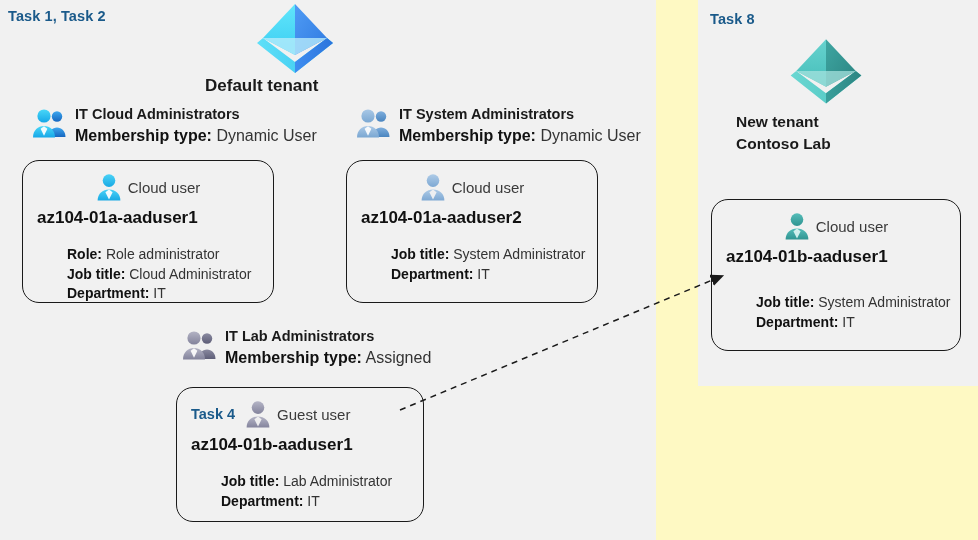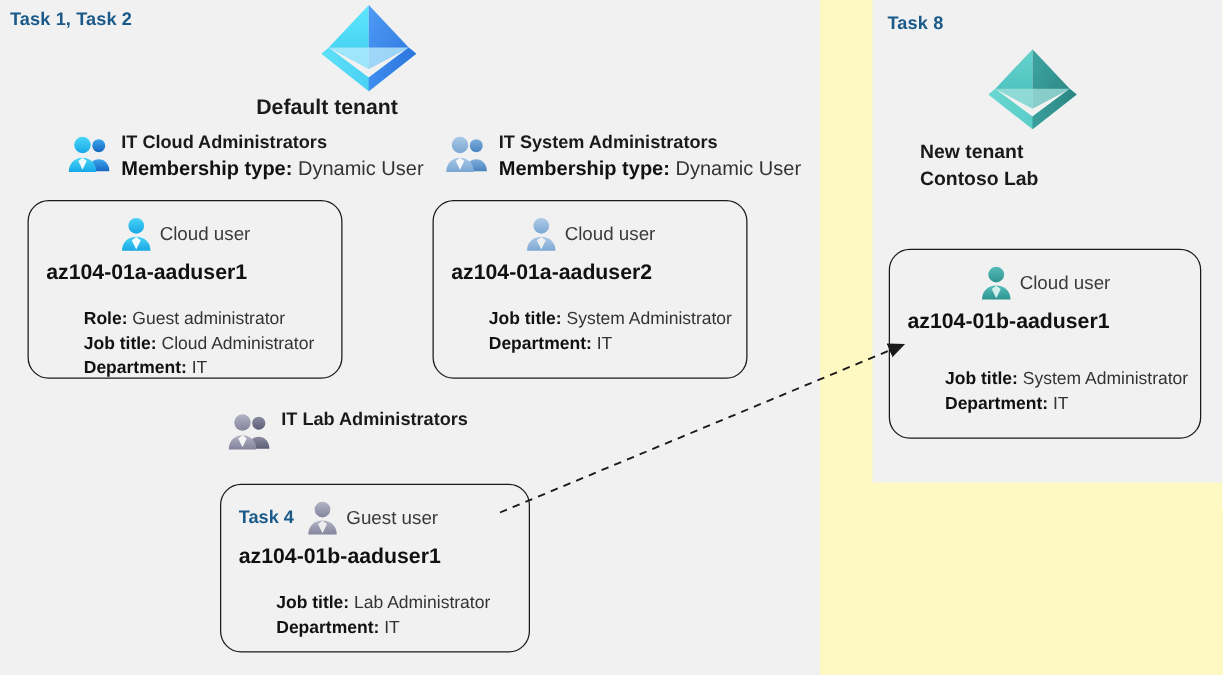--- a/index.html
+++ b/index.html
@@ -65,21 +65,21 @@
   .group-text { line-height: 21px; }
   .group-name {
     font-weight: bold;
     font-size: 14.5px;
     color: #1a1a1a;
     white-space: nowrap;
   }
   .group-meta { font-size: 16px; color: #333; white-space: nowrap; }
   .group-meta b { color: #111; font-weight: bold; }
 
-  #group-cloud-admins  { left: 54px;  top: 104px; }
+  #group-cloud-admins  { left: 32px;  top: 104px; }
   #group-system-admins { left: 356px; top: 104px; }
   #group-lab-admins    { left: 182px; top: 326px; }
 
   
   .user-card {
     position: absolute;
     box-sizing: border-box;
     border: 1.6px solid #1a1a1a;
     border-radius: 17px;
     background: #f1f1f1;
@@ -273,20 +273,24 @@
         </linearGradient>
       </defs>
       <circle cx="25" cy="8.5" r="5.2" fill="url(#glaB)"></circle>
       <path d="M16.5 29c0-6 4-9.6 8.5-9.6s8.5 3.6 8.5 9.6z" fill="url(#glaB)"></path>
       <circle cx="12" cy="8" r="6.6" fill="url(#glaF)"></circle>
       <path d="M1 29.5c0-7.2 5-11.4 11-11.4s11 4.2 11 11.4z" fill="url(#glaF)"></path>
       <path d="M12 18.2l3.4 2.6-3.4 7-3.4-7z" fill="#ffffff" opacity=".9"></path>
     </svg>
     <div class="group-text">
       <div class="group-name">IT Lab Administrators</div>
+      <div class="group-meta">
+        <b>Membership type:</b>
+        <span>Assigned</span>
+      </div>
     </div>
   </div>
 
   <div class="user-card" id="card-aaduser1">
     <div class="card-head">
       <svg width="26" height="28" viewBox="0 0 26 28">
         <defs>
             <linearGradient id="u1g" x1="0" y1="0" x2="0" y2="1">
           <stop offset="0" stop-color="#4ad2f7"></stop>
               <stop offset="1" stop-color="#18a9e4"></stop>
@@ -295,21 +299,21 @@
         <circle cx="13" cy="7.6" r="6.3" fill="url(#u1g)"></circle>
         <path d="M1.6 27.6c0-7 5.1-11.2 11.4-11.2s11.4 4.2 11.4 11.2z" fill="url(#u1g)"></path>
         <path d="M13 16.5l3.6 2.7-3.6 7.4-3.6-7.4z" fill="#ffffff" opacity=".93"></path>
       </svg>
       <span class="usertype">Cloud user</span>
     </div>
     <div class="card-upn">az104-01a-aaduser1</div>
     <div class="card-attrs">
       <div class="row">
         <b>Role:</b>
-        <span>Guest administrator</span>
+        <span>Role administrator</span>
       </div>
       <div class="row">
         <b>Job title:</b>
         <span>Cloud Administrator</span>
       </div>
       <div class="row">
         <b>Department:</b>
         <span>IT</span>
       </div>
     </div>

